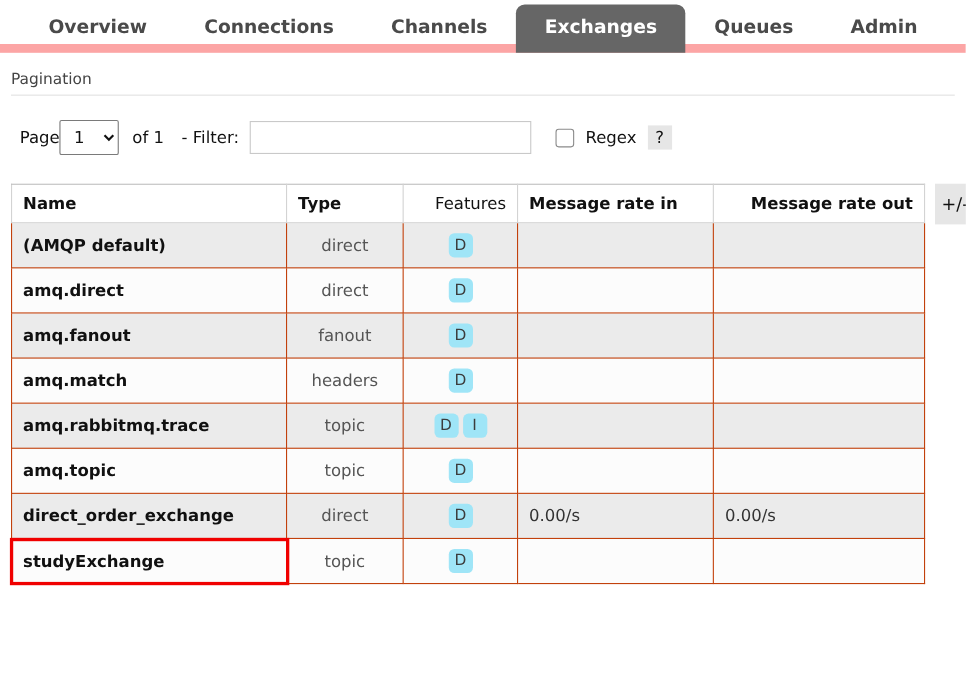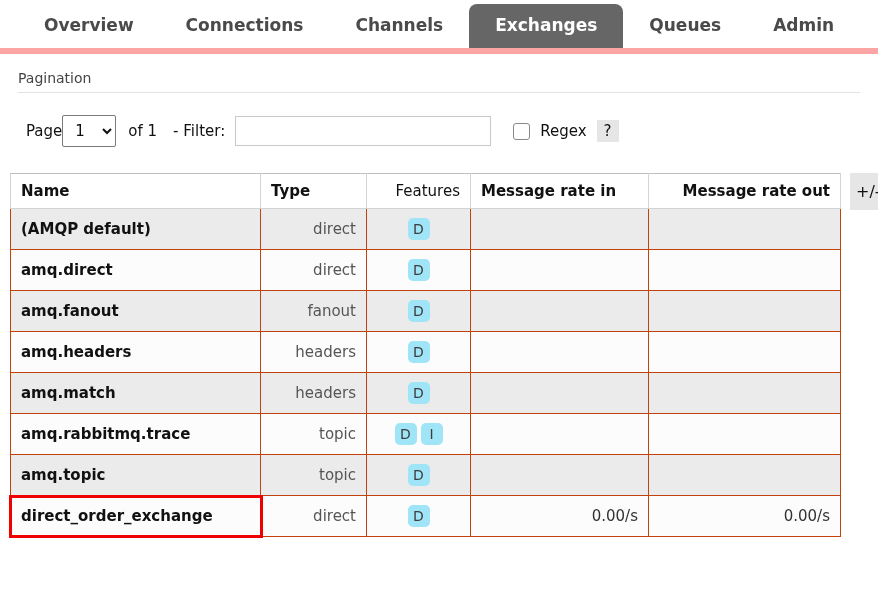--- a/index.html
+++ b/index.html
@@ -12,22 +12,22 @@
     height: 612px;
     font-family: "DejaVu Sans", "Liberation Sans", sans-serif;
     color: #222222;
     overflow: hidden;
     position: relative;
   }
 
   
   #tabbar {
     position: relative;
-    height: 54px;
-    border-bottom: 6px solid #fca5a5;
+    height: 48px;
+    border-bottom: 8px solid #fca5a5;
     box-sizing: border-box;
     background: #ffffff;
   }
   #tabs {
     display: flex;
     align-items: flex-end;
     height: 48px;
     padding-left: 18px;
     box-sizing: border-box;
   }
@@ -41,21 +41,21 @@
     cursor: pointer;
     border-radius: 8px 8px 0 0;
   }
   .tab.active {
     background: #666666;
     color: #ffffff;
   }
 
   
   #pagination-section {
-    padding: 0 18px;
+    padding: 0 10px;
   }
   #pagination-heading {
     font-size: 14px;
     color: #444444;
     padding: 16px 0 6px 0;
     border-bottom: 1px solid #e2e2e2;
   }
 
   
   #filter-row {
@@ -156,29 +156,29 @@
   }
   tbody tr:nth-child(odd) td { background: #ebebeb; }
   tbody tr:nth-child(even) td { background: #fcfcfc; }
 
   td.name-cell {
     font-weight: bold;
     color: #111111;
     white-space: nowrap;
   }
   td.type-cell {
-    text-align: right;
+    text-align: center;
     color: #555555;
   }
   td.features-cell {
     text-align: center;
     white-space: nowrap;
   }
   td.rate-cell {
-    text-align: right;
+    text-align: left;
     color: #333333;
   }
 
   .badge {
     display: inline-block;
     background: #9fe5f7;
     color: #3c3c3c;
     font-size: 14px;
     line-height: 20px;
     width: 22px;
@@ -294,27 +294,20 @@
           <td class="rate-cell"></td>
         </tr>
         <tr>
           <td class="name-cell">amq.fanout</td>
           <td class="type-cell">fanout</td>
           <td class="features-cell"><span class="badge">D</span></td>
           <td class="rate-cell"></td>
           <td class="rate-cell"></td>
         </tr>
         <tr>
-          <td class="name-cell">amq.headers</td>
-          <td class="type-cell">headers</td>
-          <td class="features-cell"><span class="badge">D</span></td>
-          <td class="rate-cell"></td>
-          <td class="rate-cell"></td>
-        </tr>
-        <tr>
           <td class="name-cell">amq.match</td>
           <td class="type-cell">headers</td>
           <td class="features-cell"><span class="badge">D</span></td>
           <td class="rate-cell"></td>
           <td class="rate-cell"></td>
         </tr>
         <tr>
           <td class="name-cell">amq.rabbitmq.trace</td>
           <td class="type-cell">topic</td>
           <td class="features-cell"><span class="badge">D</span><span class="badge">I</span></td>
@@ -328,19 +321,26 @@
           <td class="rate-cell"></td>
           <td class="rate-cell"></td>
         </tr>
         <tr>
           <td class="name-cell">direct_order_exchange</td>
           <td class="type-cell">direct</td>
           <td class="features-cell"><span class="badge">D</span></td>
           <td class="rate-cell">0.00/s</td>
           <td class="rate-cell">0.00/s</td>
         </tr>
+        <tr>
+          <td class="name-cell">studyExchange</td>
+          <td class="type-cell">topic</td>
+          <td class="features-cell"><span class="badge">D</span></td>
+          <td class="rate-cell"></td>
+          <td class="rate-cell"></td>
+        </tr>
       </tbody>
   </table>
 
   <div id="plusminus">+/-</div>
 
   <div id="highlight-box" style="left: -1.5px; top: 321.5px; width: 254px; height: 43px; border-color: rgb(240, 0, 0);"></div>
 </div>
 
 </body></html>

